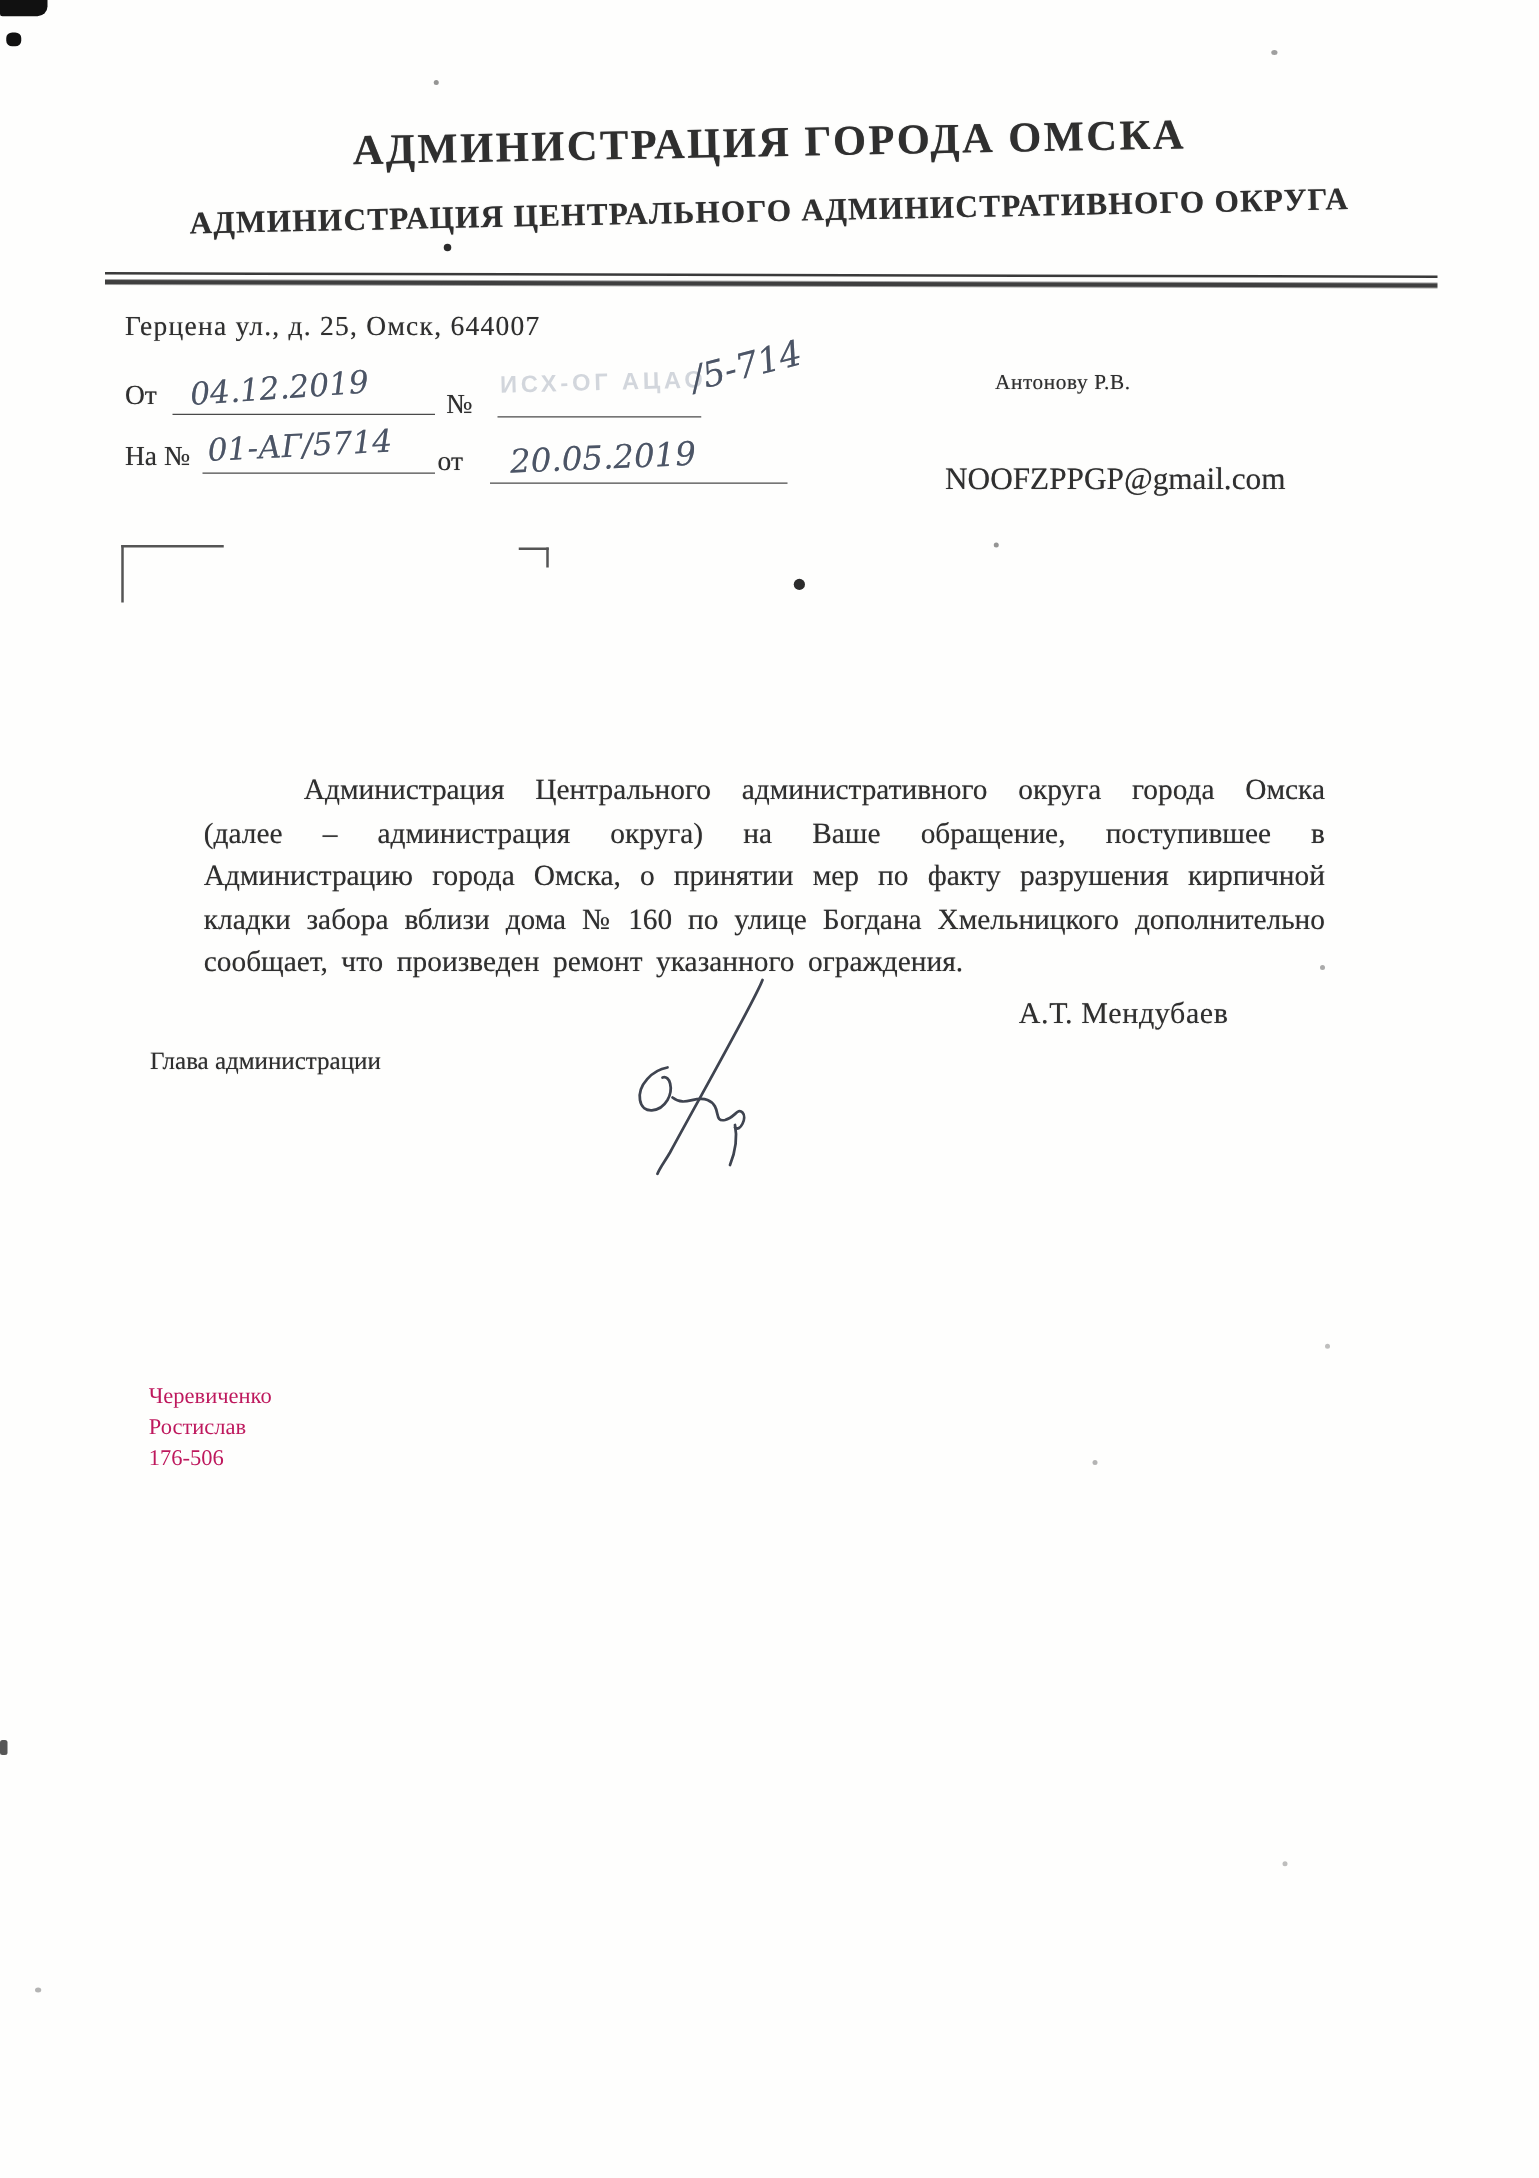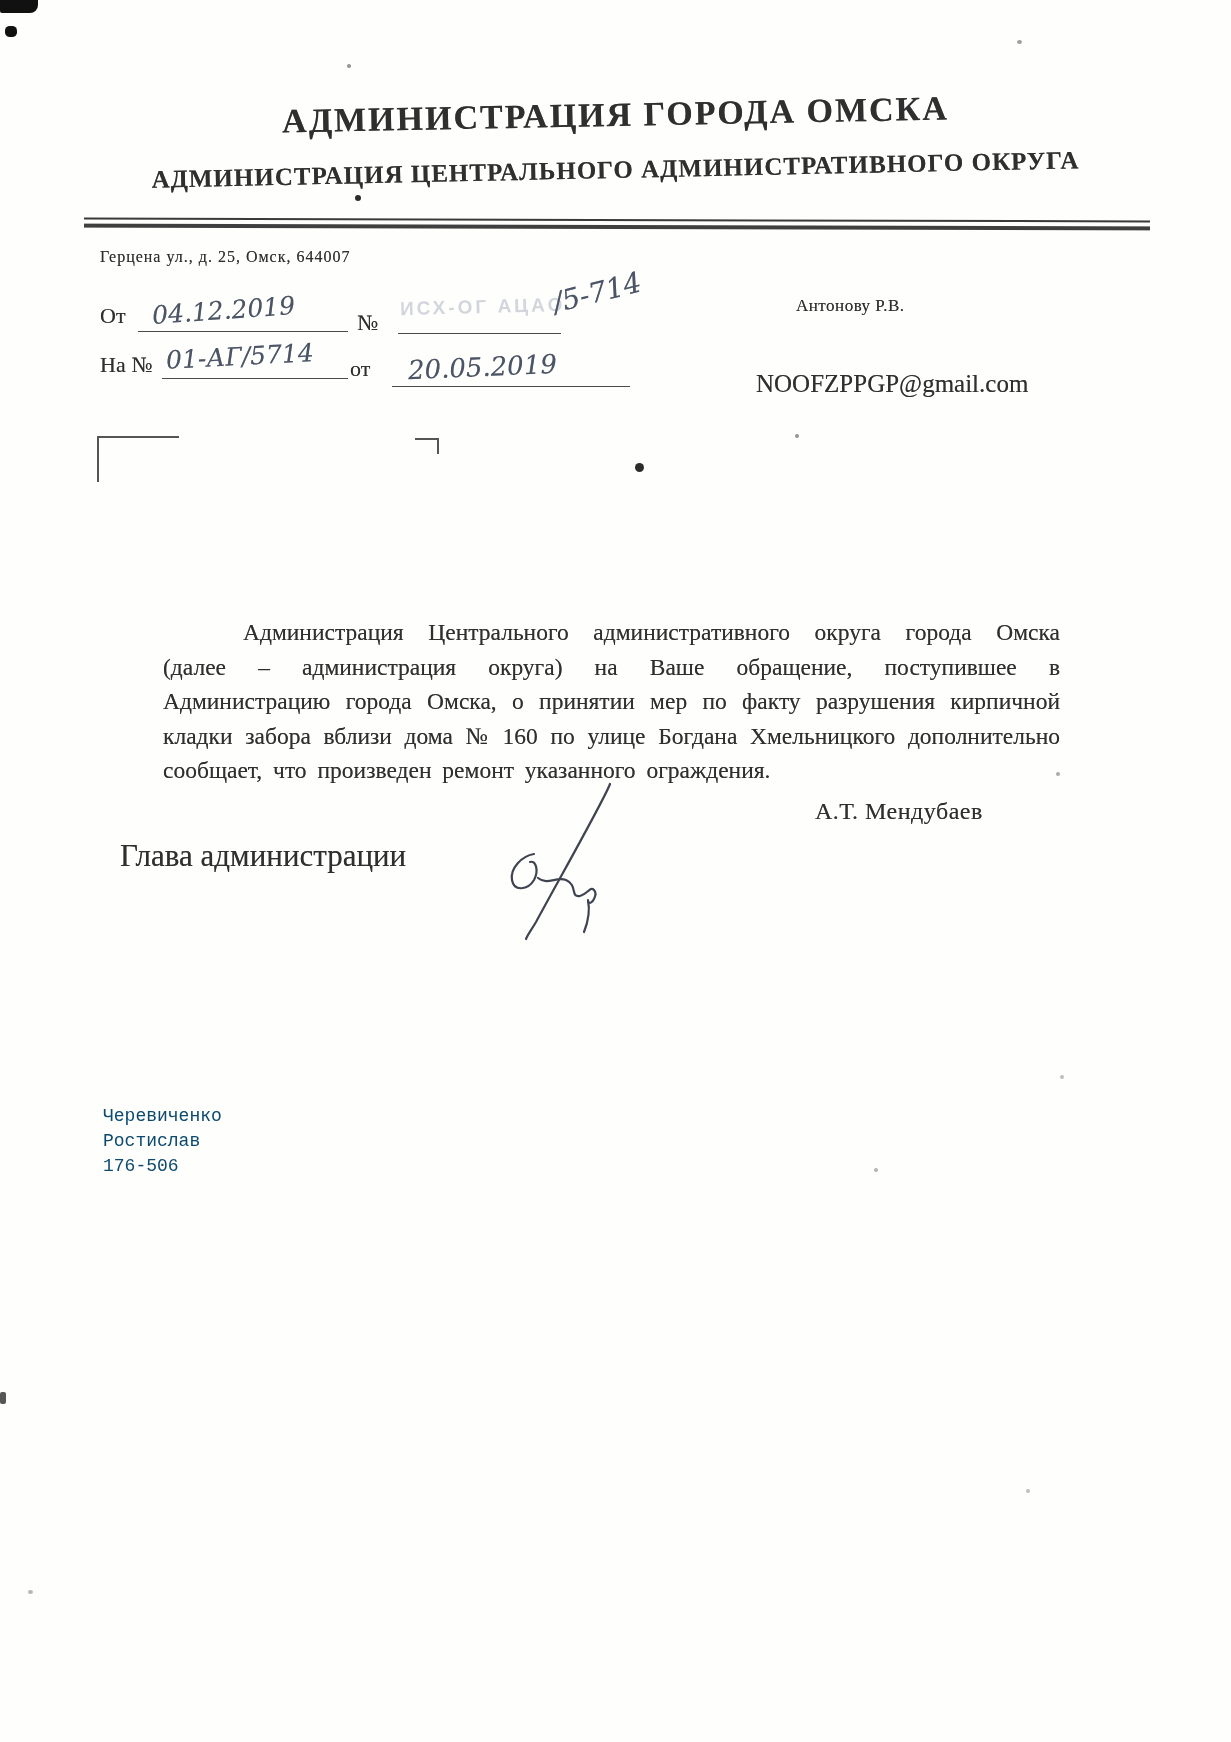--- a/index.html
+++ b/index.html
@@ -27,21 +27,21 @@
   }
   .hr-rule{
     left:84px;top:219px;width:1066px;height:9px;
     border-top:2px solid #3a3a3a;
     transform:rotate(.15deg);
   }
   .hr-rule::after{
     content:"";position:absolute;left:0;top:4px;width:100%;height:4px;
     background:#3f3f3f;filter:blur(.4px);
   }
-  .address{left:100px;top:248px;font-size:16px;letter-spacing:1px;}
+  .address{left:100px;top:248px;font-size:22px;letter-spacing:1px;}
   
   .reflabel{font-size:22px;}
   .blank{border-bottom:1.6px solid #4a4a4a;display:inline-block;}
   .hand{
     font-family:"DejaVu Serif","Liberation Serif",serif;
     font-style:italic;color:#4c5566;
     text-shadow:0 0 .4px rgba(76,85,102,.5);
     white-space:nowrap;
   }
   .stamp-faint{
@@ -60,26 +60,26 @@
   
   .salutation{left:115px;top:552px;width:990px;text-align:center;font-size:25px;}
   .bodytext{
     left:115px;top:615px;width:897px;
     font-size:23.5px;line-height:34.5px;
     text-align:justify;text-indent:80px;
     word-spacing:5px;
     margin-left:48px;
   }
   
-  .sig-title{left:120px;top:838px;font-size:31px;}
+  .sig-title{left:120px;top:838px;font-size:20px;}
   .sig-name{left:815px;top:798px;font-size:24px;letter-spacing:.5px;}
   .sig-script{left:492px;top:782px;}
   
-  .foot{left:103px;top:1104px;font-size:18px;line-height:25px;
-    font-family:Liberation Mono, monospace;color:#0c4a6e;}
+  .foot{left:119px;top:1104px;font-size:18px;line-height:25px;
+    font-family:Liberation Serif, serif;color:#be185d;}
   
   .speck{position:absolute;background:#2c2c2c;border-radius:50%;}
   .blob{position:absolute;background:#111;}
 </style>
 </head>
 <body>
 
 <div class="page">
 
   <div class="blob" style="left:0;top:0;width:38px;height:13px;border-radius:0 0 8px 2px;"></div>

